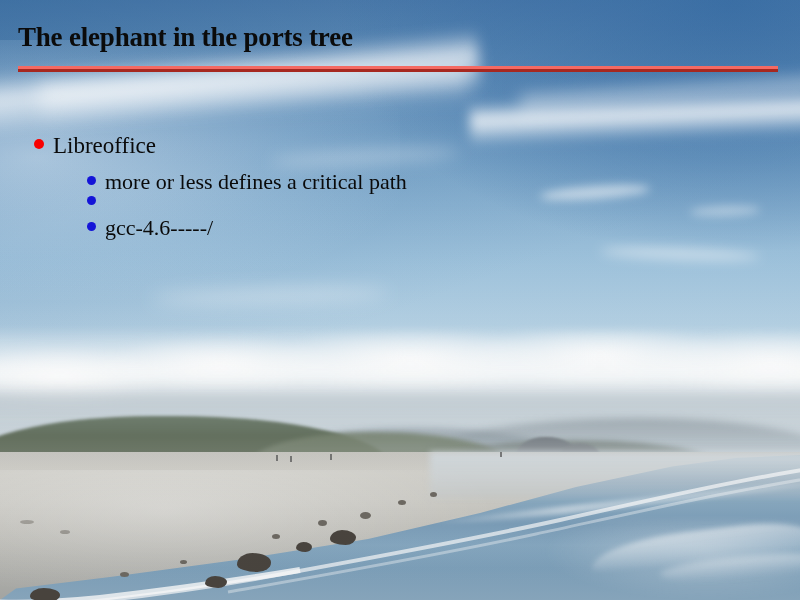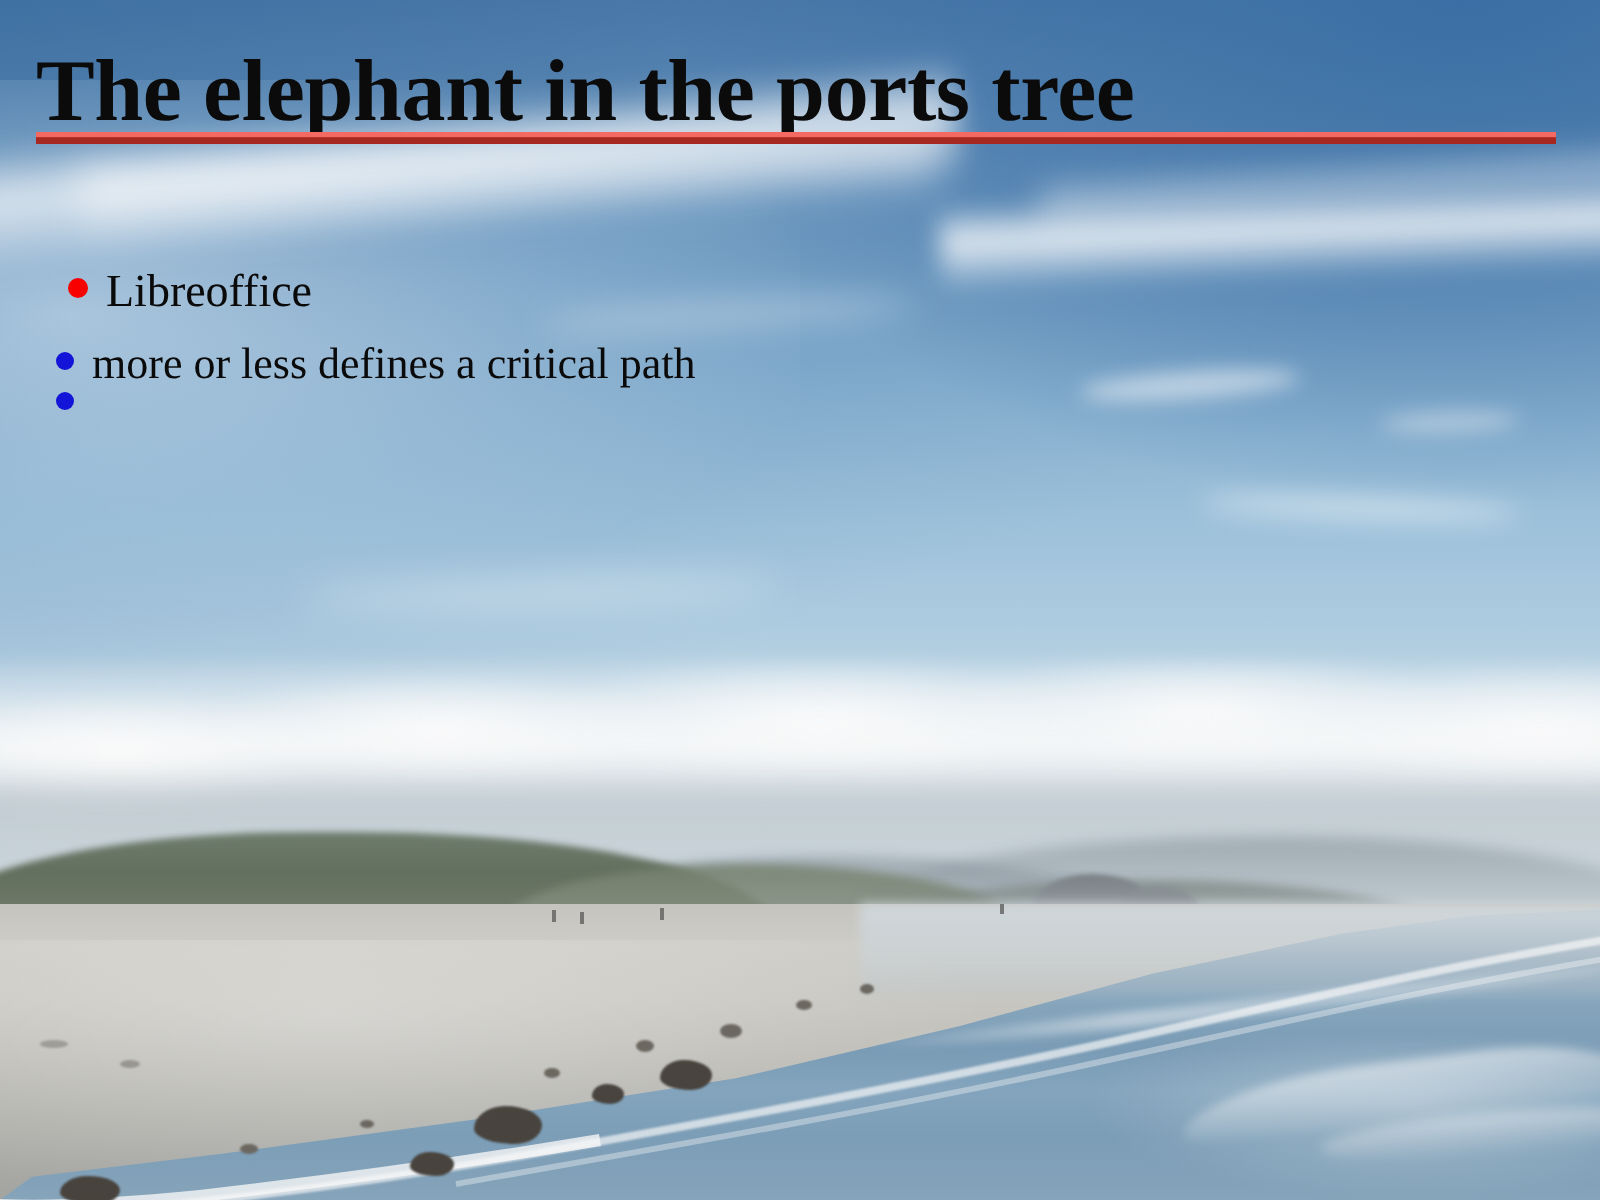--- a/index.html
+++ b/index.html
@@ -264,21 +264,21 @@
     pointer-events: none;
   }
 
   
   .content { position: absolute; inset: 0; }
 
   .title {
     position: absolute;
     left: 18px;
     top: 23px;
-    font-size: 44px;
+    font-size: 27px;
     font-weight: bold;
     color: #0b0b0b;
     letter-spacing: -0.2px;
     white-space: nowrap;
     line-height: 1.05;
   }
 
   .title-rule {
     position: absolute;
     left: 18px;
@@ -293,21 +293,21 @@
     left: 0; top: 128px;
     width: 752px;
   }
 
   .bullet-row {
     display: flex;
     align-items: baseline;
     white-space: nowrap;
   }
   .lvl1 { padding-left: 34px; margin-bottom: 2px; }
-  .lvl2 { padding-left: 28px; margin-bottom: 2px; }
+  .lvl2 { padding-left: 87px; margin-bottom: 2px; }
 
   .dot {
     flex: 0 0 auto;
     border-radius: 50%;
     display: inline-block;
   }
   .dot-l1 { width: 10px; height: 10px; background: #f80000; margin-right: 9px; position: relative; top: -4px; }
   .dot-l2 { width: 9px;  height: 9px;  background: #1414d8; margin-right: 9px; position: relative; top: -4px; }
 
   .txt-l1 { font-size: 23px; color: #0a0a0a; line-height: 35px; }
@@ -406,19 +406,23 @@
 
       <div class="bullet-row lvl2">
         <span class="dot dot-l2"></span>
         <span class="txt-l2">more or less defines a critical path</span>
       </div>
 
       <div class="bullet-row lvl2">
         <span class="dot dot-l2"></span>
       </div>
 
+      <div class="bullet-row lvl2">
+        <span class="dot dot-l2"></span>
+        <span class="txt-l2">gcc-4.6-----/</span>
+      </div>
 
       <div class="gap"></div>
 
 
     </div>
   </div>
 </div>
 
 </body></html>

